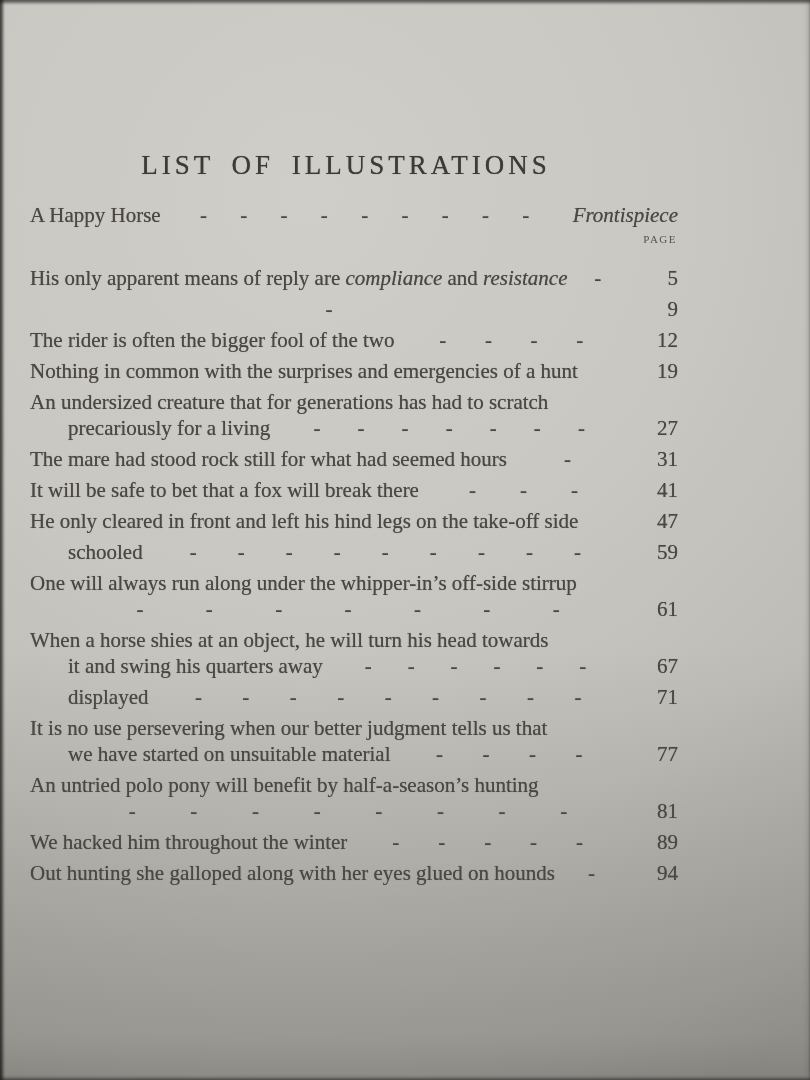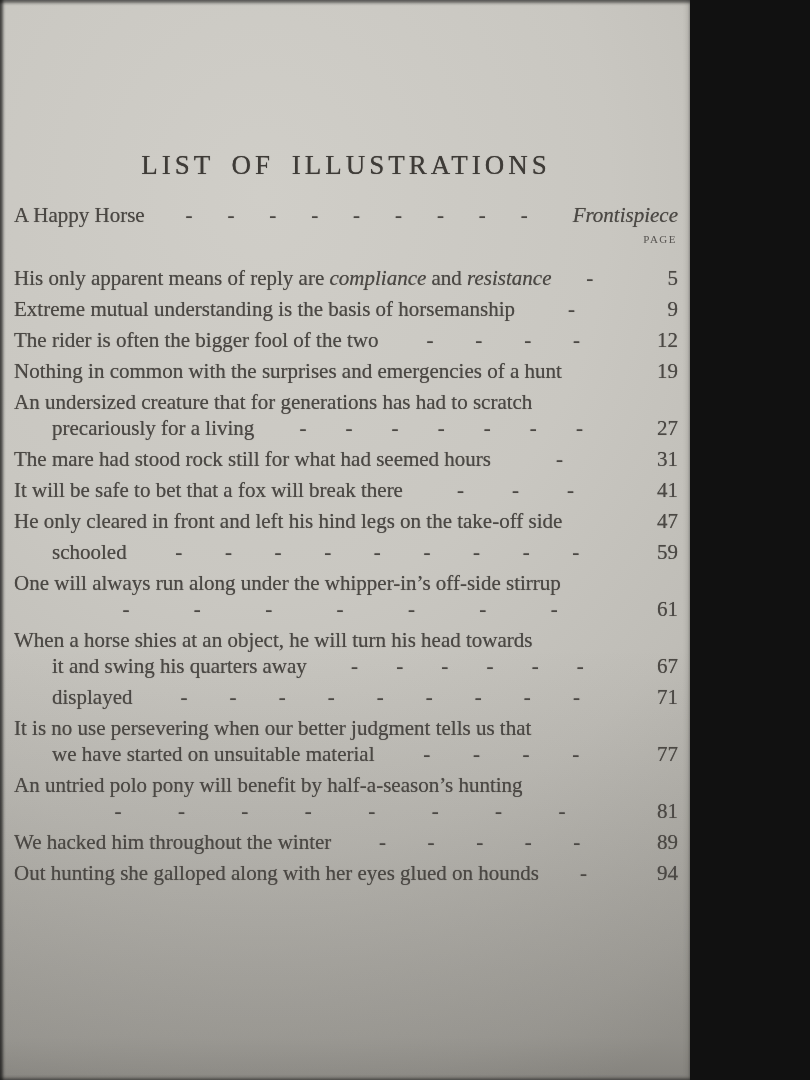--- a/index.html
+++ b/index.html
@@ -1,18 +1,18 @@
 <!DOCTYPE html>
 <html><head>
 <meta charset="utf-8">
 <style>
   html,body{margin:0;padding:0;background:#111;}
   .photo{
     position:relative;
-    width:690px;height:1080px;
+    width:810px;height:1080px;
     overflow:hidden;
     background:
       linear-gradient(180deg, rgba(255,255,255,0) 60%, rgba(70,68,64,0.22) 96%, rgba(60,58,54,0.3) 100%),
       radial-gradient(ellipse 120% 90% at 38% 18%, #d0cec8 0%, #c9c7c1 42%, #bfbdb7 68%, #aeaca6 92%, #a5a39d 100%);
     font-family:"Liberation Serif","DejaVu Serif",serif;
     color:#4b4844;
   }
   
   .photo::before{
     content:"";
@@ -40,21 +40,21 @@
     font-weight:normal;
     text-shadow:0 0 .7px rgba(62,59,55,.85);
   }
   .page-label{
     text-align:right;
     font-size:11px;
     letter-spacing:1.5px;
     color:#565350;
     margin:1px 1px 20px 0;
   }
-  .entry{margin:0 0 5px 0;}
+  .entry{margin:0 0 5px 16px;}
   .entry .ln{
     font-size:21px;
     line-height:26px;
     text-shadow:0 0 .7px rgba(75,72,68,.75);
   }
   .entry .ln.cont{padding-left:38px;}
   .entry .ln.last{display:flex;align-items:baseline;}
   .lt{white-space:nowrap;}
   .it{font-style:italic;font-family:Liberation Serif, serif;}
   .leader{
@@ -104,21 +104,20 @@
           <div class="ln last">
             <span class="lt"><span>His only apparent means of reply are </span><span class="it">compliance</span><span> and </span><span class="it">resistance</span></span>
             <span class="leader">
               <span>-</span>
             </span>
             <span class="pg">5</span>
           </div>
         </div>
         <div class="entry">
           <div class="ln last">
-            <span class="lt"><span>Extreme mutual understanding is the basis of horsemanship</span></span>
             <span class="leader">
               <span>-</span>
             </span>
             <span class="pg">9</span>
           </div>
         </div>
         <div class="entry">
           <div class="ln last">
             <span class="lt"><span>The rider is often the bigger fool of the two</span></span>
             <span class="leader">

